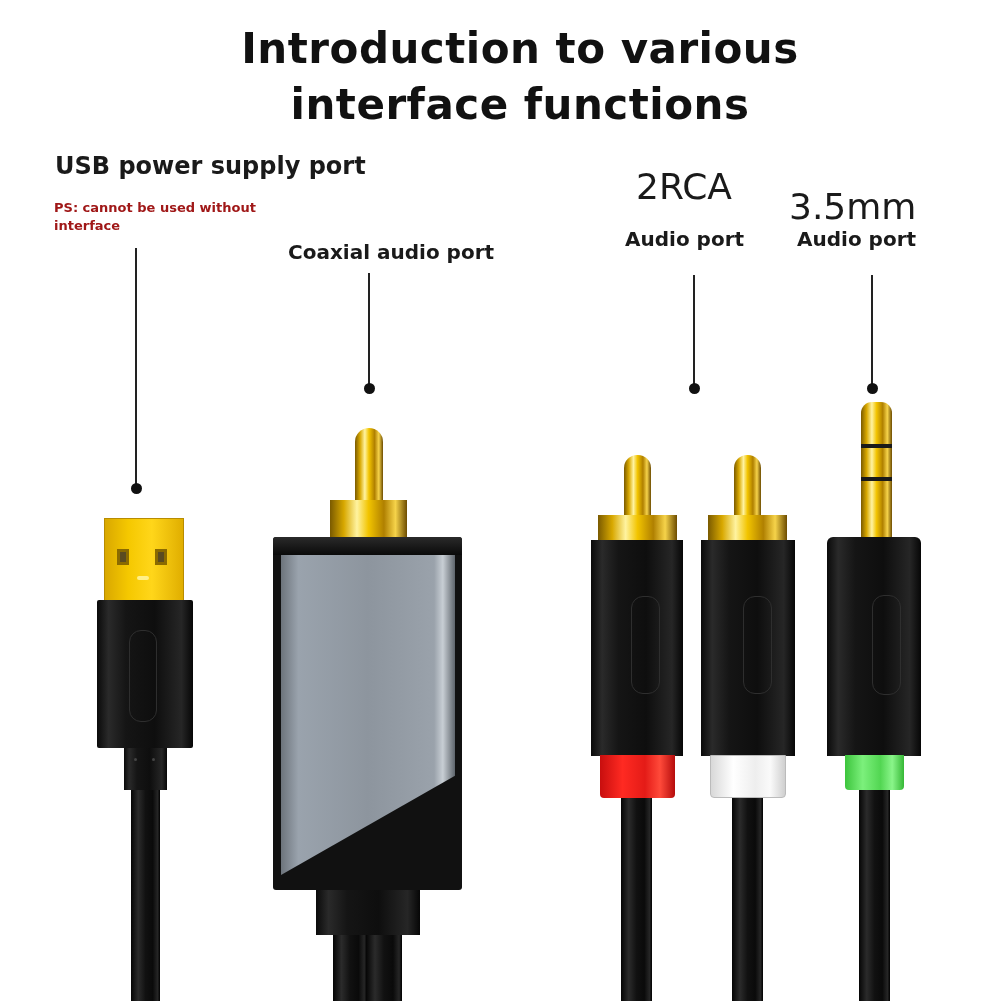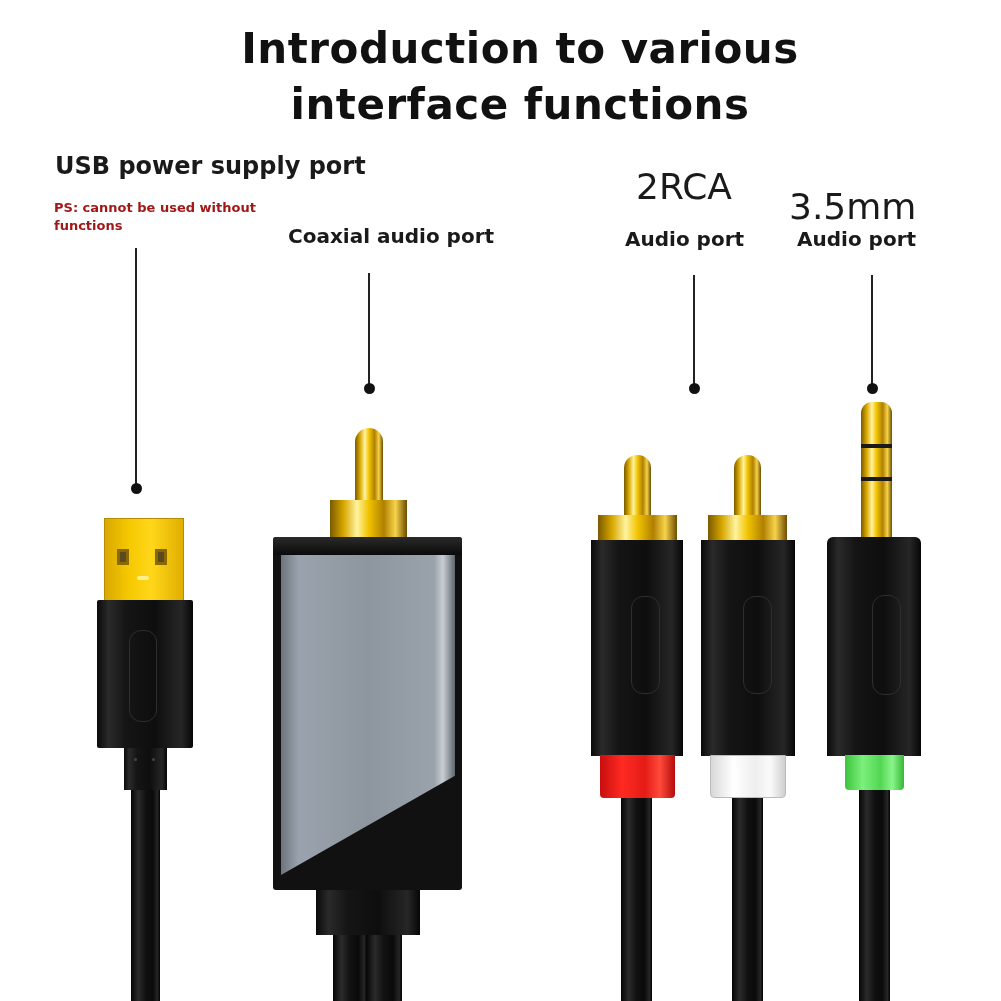--- a/index.html
+++ b/index.html
@@ -18,26 +18,26 @@
 </style>
 </head>
 <body>
 
 <div class="abs title" style="top:24px;">Introduction to various</div>
 <div class="abs title" style="top:80px;">interface functions</div>
 
 <div class="abs label" style="left:55px; top:152px; font-size:24px;">USB power supply port</div>
 <div class="abs note" style="left:54px; top:199px;">
   <div>PS: cannot be used without</div>
-  <div>functions</div>
+  <div>interface</div>
 </div>
 <div class="abs vline" style="left:135px; top:248px; height:240px;"></div>
 <div class="abs dot" style="left:131px; top:483px;"></div>
 
-<div class="abs label" style="left:288px; top:224px; font-size:20px;">Coaxial audio port</div>
+<div class="abs label" style="left:288px; top:240px; font-size:20px;">Coaxial audio port</div>
 <div class="abs vline" style="left:368px; top:273px; height:113px;"></div>
 <div class="abs dot" style="left:364px; top:383px;"></div>
 
 <div class="abs thin" style="left:636px; top:166px; font-size:36px;">2RCA</div>
 <div class="abs label" style="left:625px; top:227px; font-size:20px;">Audio port</div>
 <div class="abs vline" style="left:693px; top:275px; height:112px;"></div>
 <div class="abs dot" style="left:689px; top:383px;"></div>
 
 <div class="abs thin" style="left:789px; top:166px; font-size:36px;margin-top:20px;">3.5mm</div>
 <div class="abs label" style="left:797px; top:227px; font-size:20px;">Audio port</div>

